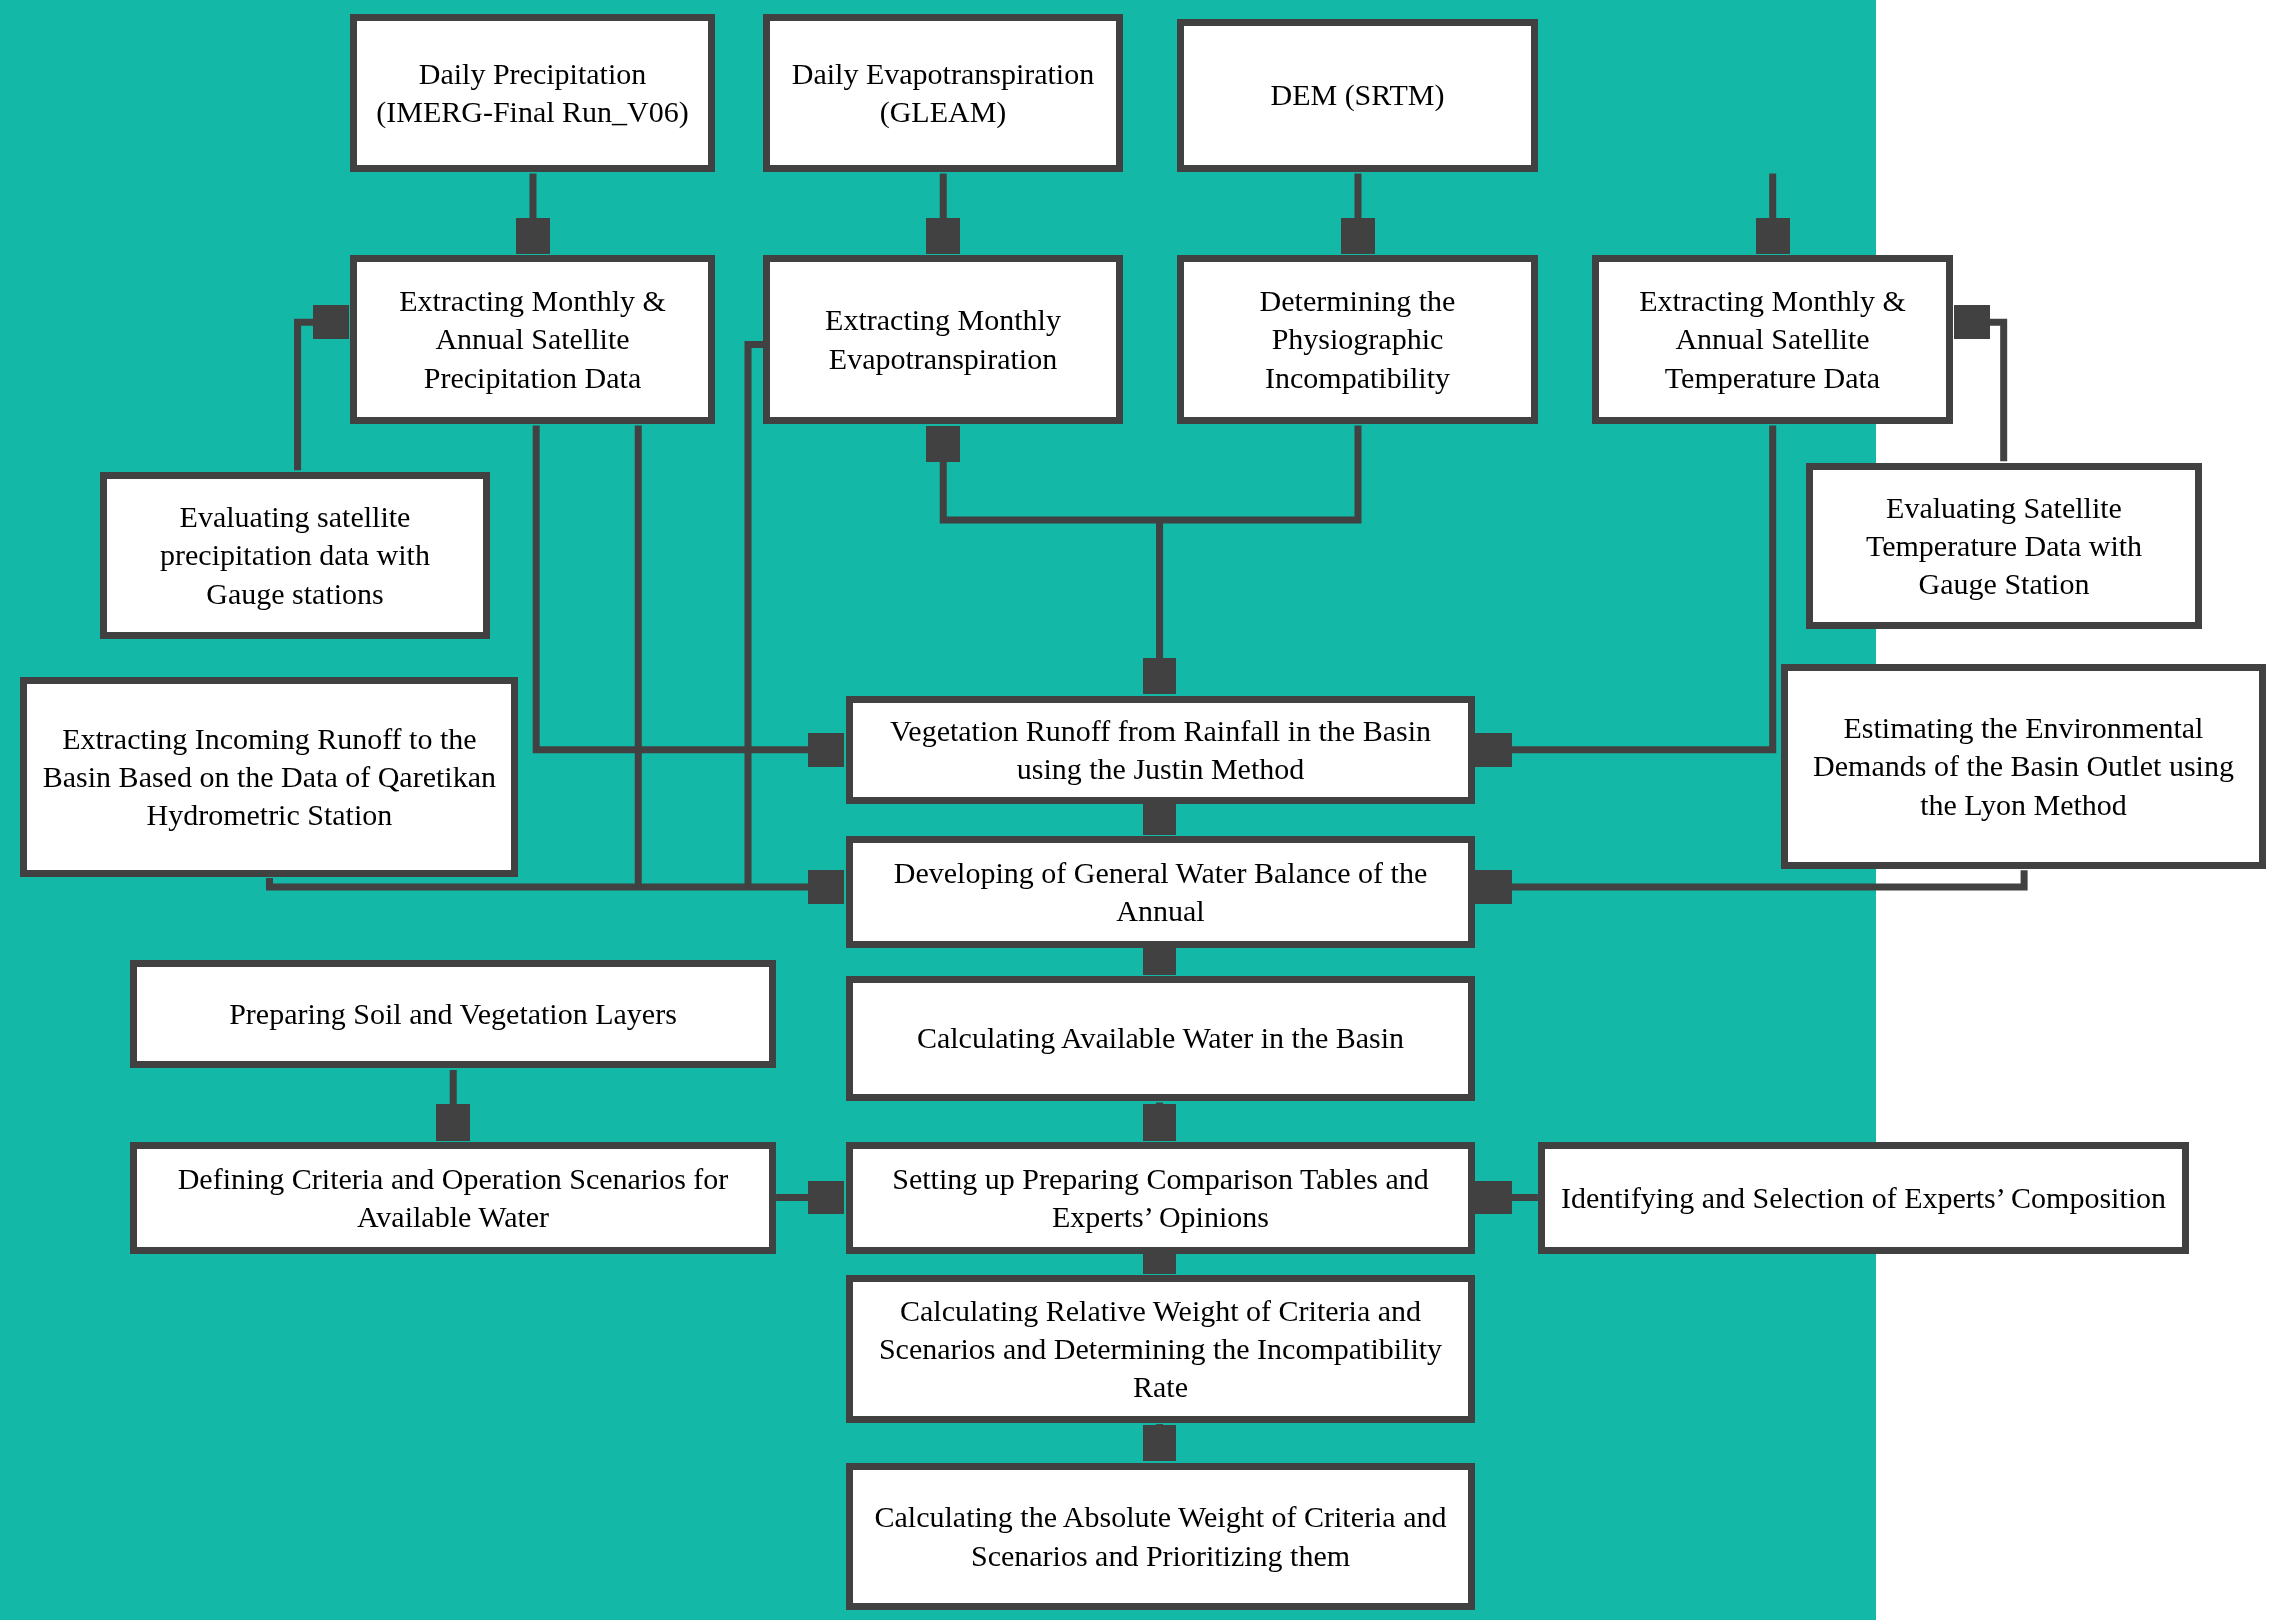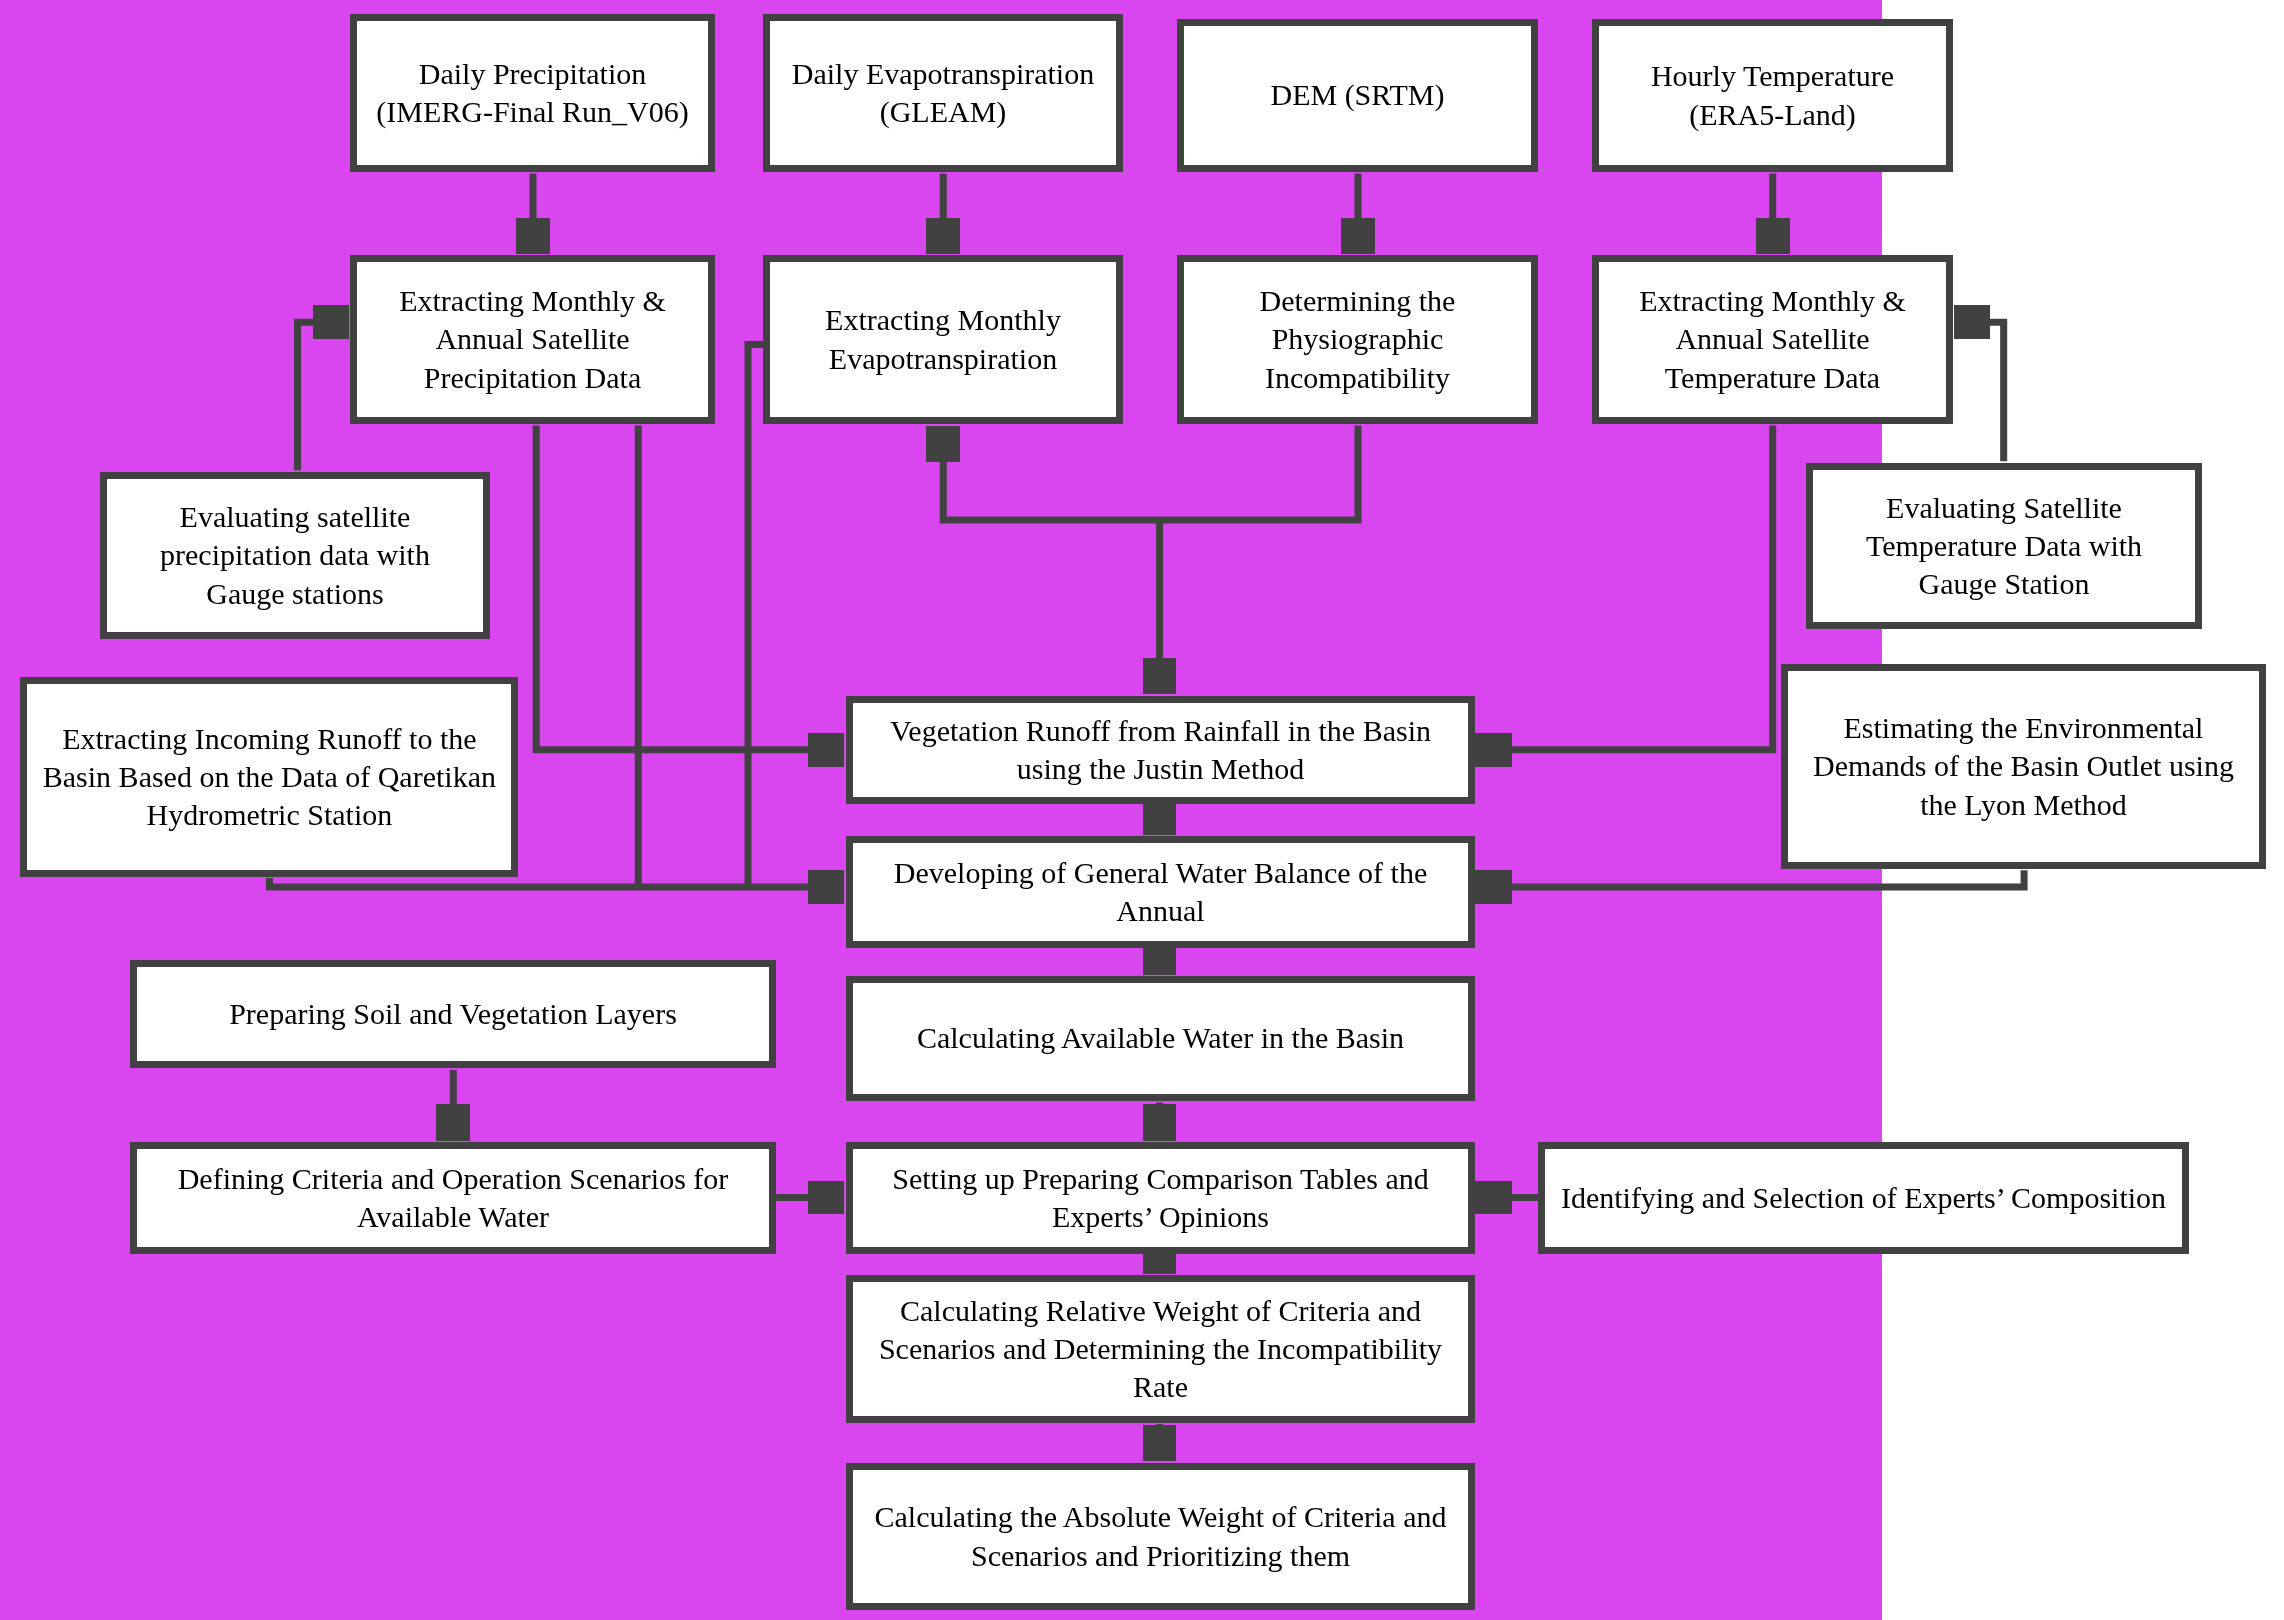--- a/index.html
+++ b/index.html
@@ -1,19 +1,18 @@
 <!DOCTYPE html>
 <html style="font-size:10.2px"><head>
 <meta charset="utf-8">
 <style>
   html,body{margin:0;padding:0;background:#ffffff;}
   .stage{
-    position:relative;width:1876px;height:1620px;background:#d946ef;
+    position:relative;width:1876px;height:1620px;background:#14b8a6;
     font-family:"Liberation Serif","DejaVu Serif",serif;
-    padding-left:6px;
   }
   .wires{position:absolute;left:0;top:0;width:2284px;height:1620px;}
   .wires path{fill:none;stroke:#414141;stroke-width:11;}
   .flow-node{
     position:absolute;box-sizing:border-box;
     border:7px solid #414141;background:#ffffff;color:#000000;
     display:flex;align-items:center;justify-content:center;
     text-align:center;font-size:30px;line-height:1.27;padding:3.8px 10.2px;
   }
 </style>
@@ -48,21 +47,20 @@
     <path d="M1817,1967 V1986" marker-end="url(#arr)"></path>
     <path d="M1817,2232 V2280" marker-end="url(#arr)"></path>
     <path d="M710,1677 V1778" marker-end="url(#arr)"></path>
     <path d="M1216,1877 H1313" marker-end="url(#arr)"></path>
     <path d="M2410,1877 H2322" marker-end="url(#arr)"></path>
   </svg>
 
   <div class="flow-node" style="left:350px;top:14px;width:365px;height:158px">Daily Precipitation (IMERG-Final Run_V06)</div>
   <div class="flow-node" style="left:763px;top:14px;width:360px;height:158px">Daily Evapotranspiration (GLEAM)</div>
   <div class="flow-node" style="left:1177px;top:19px;width:361px;height:153px">DEM (SRTM)</div>
-  <div class="flow-node" style="left:1592px;top:19px;width:361px;height:153px">Hourly Temperature (ERA5-Land)</div>
 
   <div class="flow-node" style="left:350px;top:255px;width:365px;height:169px">Extracting Monthly &amp; Annual Satellite Precipitation Data</div>
   <div class="flow-node" style="left:763px;top:255px;width:360px;height:169px">Extracting Monthly Evapotranspiration</div>
   <div class="flow-node" style="left:1177px;top:255px;width:361px;height:169px">Determining the Physiographic Incompatibility</div>
   <div class="flow-node" style="left:1592px;top:255px;width:361px;height:169px">Extracting Monthly &amp; Annual Satellite Temperature Data</div>
 
   <div class="flow-node" style="left:100px;top:472px;width:390px;height:167px">Evaluating satellite precipitation data with Gauge stations</div>
   <div class="flow-node" style="left:20.4px;top:677px;width:498px;height:200px">Extracting Incoming Runoff to the Basin Based on the Data of Qaretikan Hydrometric Station</div>
 
   <div class="flow-node" style="left:1806px;top:463px;width:396px;height:166px">Evaluating Satellite Temperature Data with Gauge Station</div>

